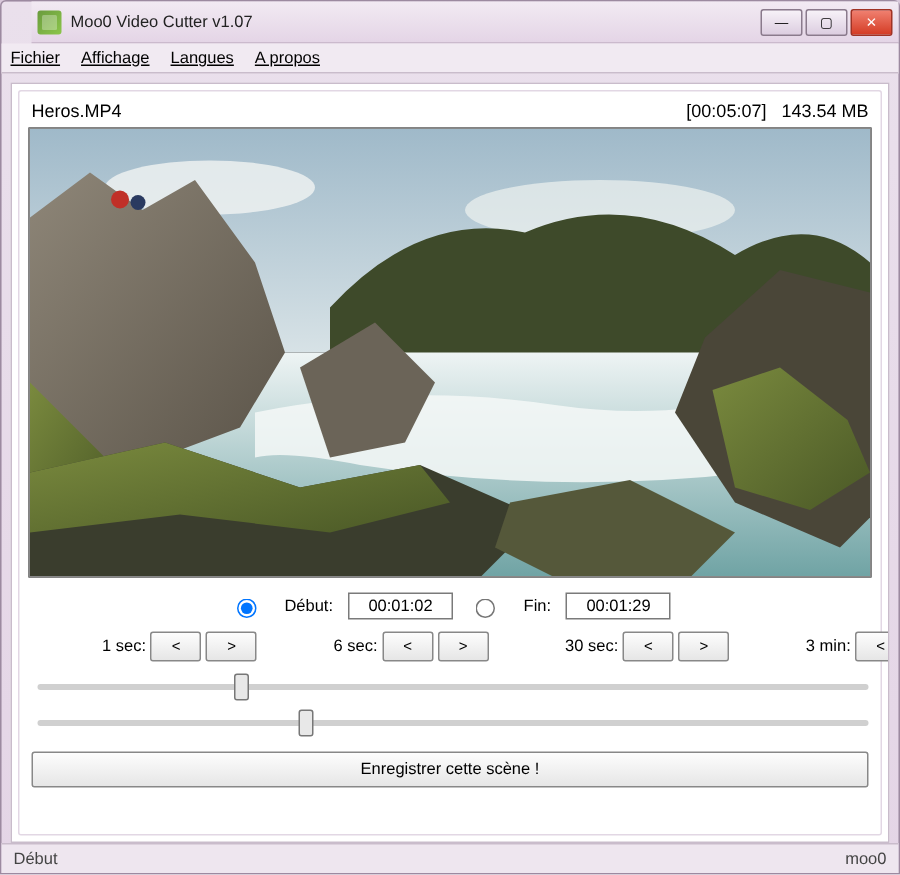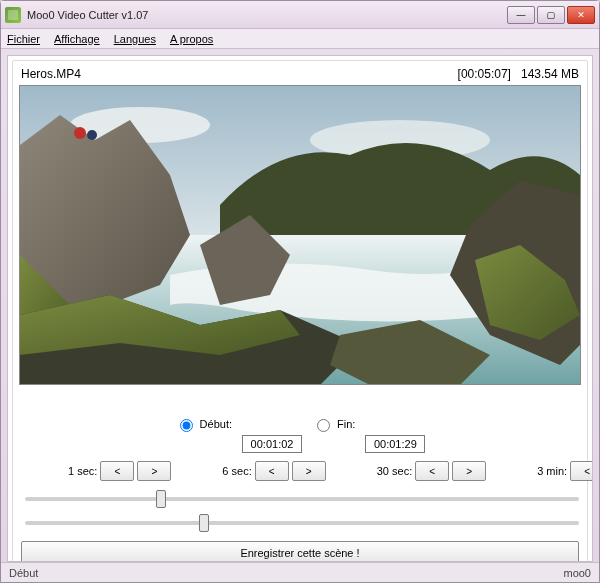--- a/index.html
+++ b/index.html
@@ -22,20 +22,21 @@
     display: flex;
     flex-direction: column;
   }
   .titlebar {
     height: 28px;
     display: flex;
     align-items: center;
     padding: 0 4px;
     background: linear-gradient(#f2eaf3, #e4d5e6);
     border-bottom: 1px solid #cbbacd;
+    margin-left: 20px;
   }
   .titlebar .app-icon {
     width: 16px; height: 16px;
     background: linear-gradient(135deg,#6a9b3e,#8cc64a);
     border-radius: 2px;
     margin-right: 6px;
     position: relative;
   }
   .titlebar .app-icon::after{
     content:"";position:absolute;inset:3px;background:rgba(255,255,255,.3);border-radius:1px;
@@ -106,30 +107,29 @@
     display: flex;
     flex-direction: column;
     gap: 8px;
   }
   .time-row {
     display: flex;
     justify-content: center;
     align-items: center;
     gap: 10px;
   }
-  .radio-wrap { display:flex; align-items:center; gap:4px;}
+  .radio-wrap { display:flex; align-items:center; gap:16px;}
   .time-input {
-    width: 60px;
+    width: 70px;
     border: 1px solid #7a7a7a;
     padding: 2px 4px;
     font-family: inherit;
     font-size: 11px;
     text-align: center;
     background:#fff;
-    margin-top:40px;
   }
   .jog-row {
     display: flex;
     align-items: center;
     gap: 4px;
     justify-content: space-between;
     padding: 0 2px;
   }
   .jog-group { display:flex; align-items:center; gap:3px;}
   .jog-label { white-space: nowrap; margin-left: 47px; }

